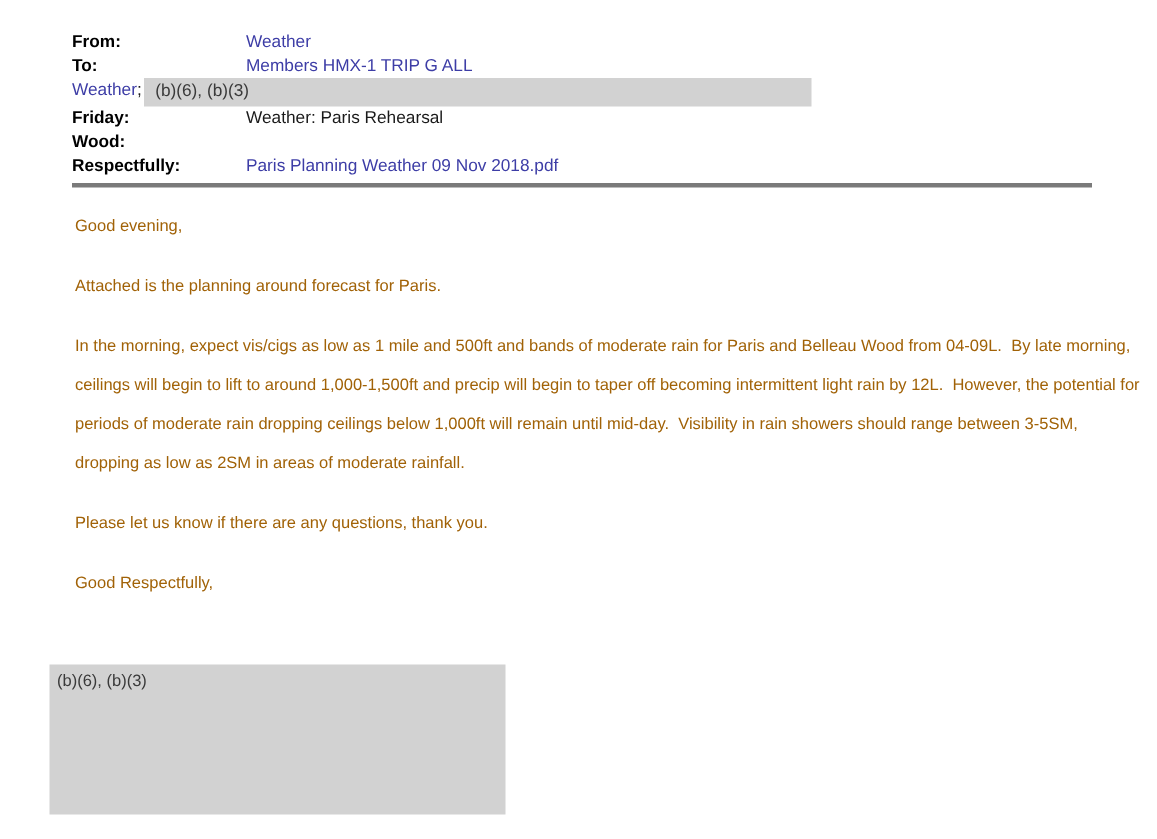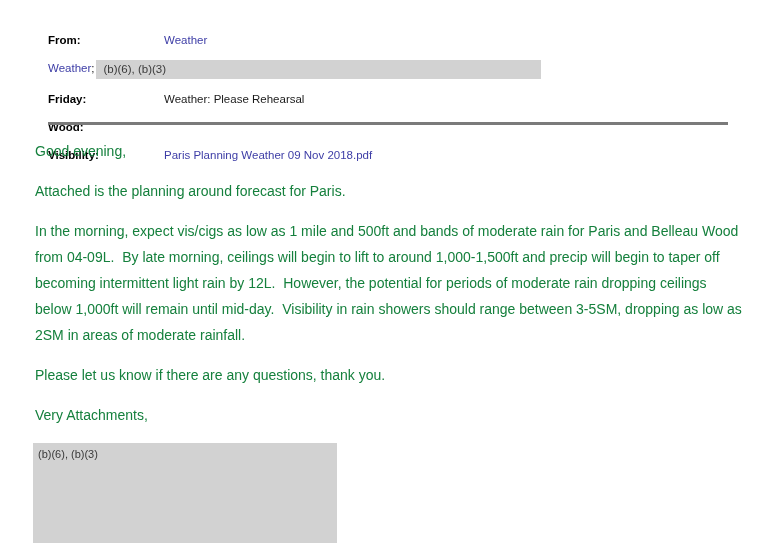--- a/index.html
+++ b/index.html
@@ -16,21 +16,21 @@
     overflow: hidden;
   }
   .email-headers {
     position: absolute;
     top: 20px;
     left: 48px;
     font-size: 11.5px;
     line-height: 16px;
     color: #1a1a1a;
   }
-  .hrow { display: flex; align-items: baseline; margin-top: 12px; }
+  .hrow { display: flex; align-items: baseline; }
   .hlabel {
     width: 116px;
     flex: 0 0 116px;
     font-weight: bold;
     color: #000000;
   }
   .hvalue { white-space: nowrap; }
   a.hlink {
     color: #3d3da6;
     cursor: pointer;
@@ -49,25 +49,25 @@
     position: absolute;
     top: 122px;
     left: 48px;
     width: 680px;
     height: 3px;
     background: #7a7a7a;
   }
   .body-text {
     position: absolute;
     top: 138px;
-    left: 35px;
+    left: 50px;
     width: 712px;
-    font-size: 14px;
+    font-size: 11px;
     line-height: 26px;
-    color: #15803d;
+    color: #a16207;
   }
   .body-text p {
     margin: 0 0 14px 0;
     white-space: pre-wrap;
   }
   .sig-redaction {
     position: absolute;
     top: 443px;
     left: 33px;
     width: 304px;
@@ -87,48 +87,54 @@
 
   <div class="email-headers">
 
     <div class="hrow">
       <span class="hlabel">From:</span>
       <span class="hvalue">
         <a class="hlink">Weather</a>
       </span>
     </div>
 
+    <div class="hrow">
+      <span class="hlabel">To:</span>
+      <span class="hvalue">
+        <a class="hlink">Members HMX-1 TRIP G ALL</a>
+      </span>
+    </div>
 
     <div class="hrow">
       <span class="hvalue"><a class="hlink">Weather</a><span class="cc-sep">;</span><span class="cc-redaction">(b)(6), (b)(3)</span></span>
     </div>
 
     <div class="hrow">
       <span class="hlabel">Friday:</span>
-      <span class="hvalue">Weather: Please Rehearsal</span>
+      <span class="hvalue">Weather: Paris Rehearsal</span>
     </div>
 
     <div class="hrow">
       <span class="hlabel">Wood:</span>
     </div>
 
     <div class="hrow">
-      <span class="hlabel">Visibility:</span>
+      <span class="hlabel">Respectfully:</span>
       <span class="hvalue">
         <a class="hlink">Paris Planning Weather 09 Nov 2018.pdf</a>
       </span>
     </div>
 
   </div>
 
   <div class="rule"></div>
 
   <div class="body-text">
     <p>Good evening,</p>
     <p>Attached is the planning around forecast for Paris.</p>
     <p>In the morning, expect vis/cigs as low as 1 mile and 500ft and bands of moderate rain for Paris and Belleau Wood from 04-09L.  By late morning, ceilings will begin to lift to around 1,000-1,500ft and precip will begin to taper off becoming intermittent light rain by 12L.  However, the potential for periods of moderate rain dropping ceilings below 1,000ft will remain until mid-day.  Visibility in rain showers should range between 3-5SM, dropping as low as 2SM in areas of moderate rainfall.</p>
     <p>Please let us know if there are any questions, thank you.</p>
-    <p>Very Attachments,</p>
+    <p>Good Respectfully,</p>
   </div>
 
   <div class="sig-redaction">(b)(6), (b)(3)</div>
 
 </div>
 
 </body></html>

